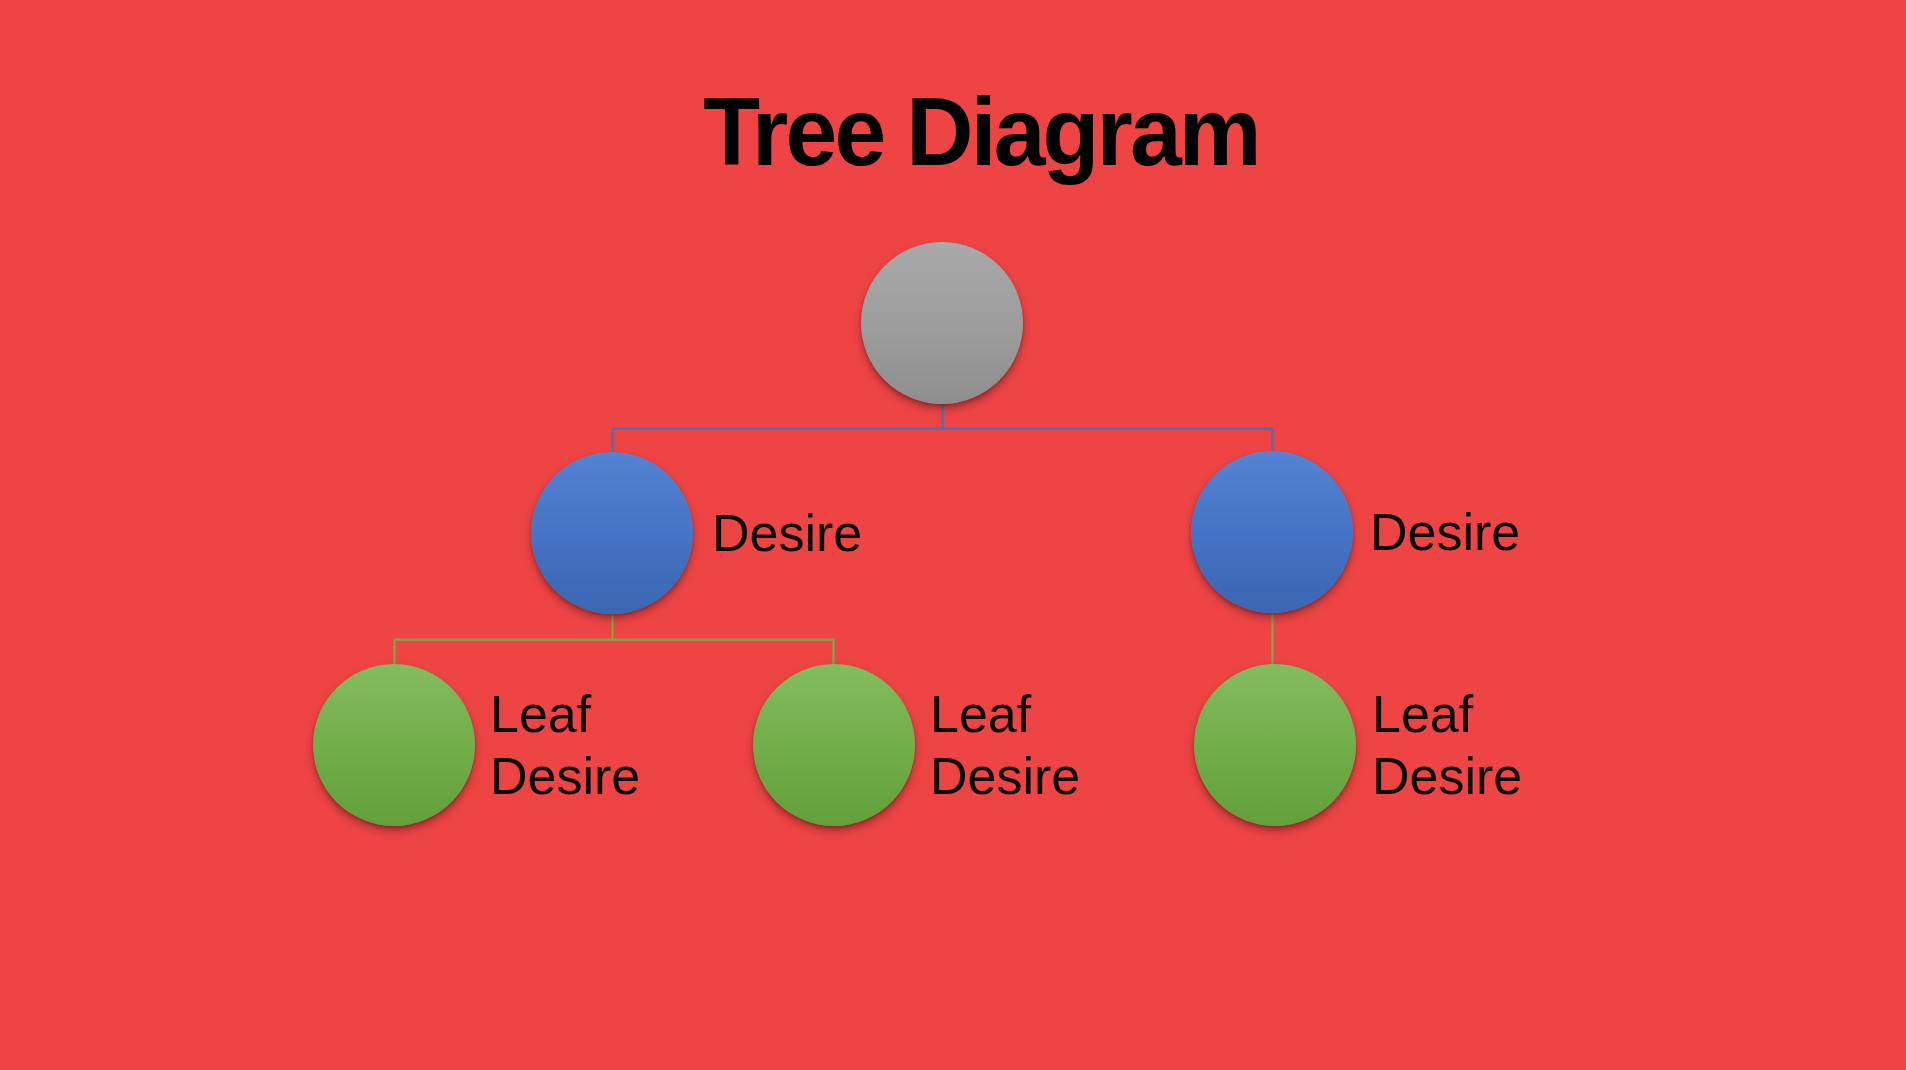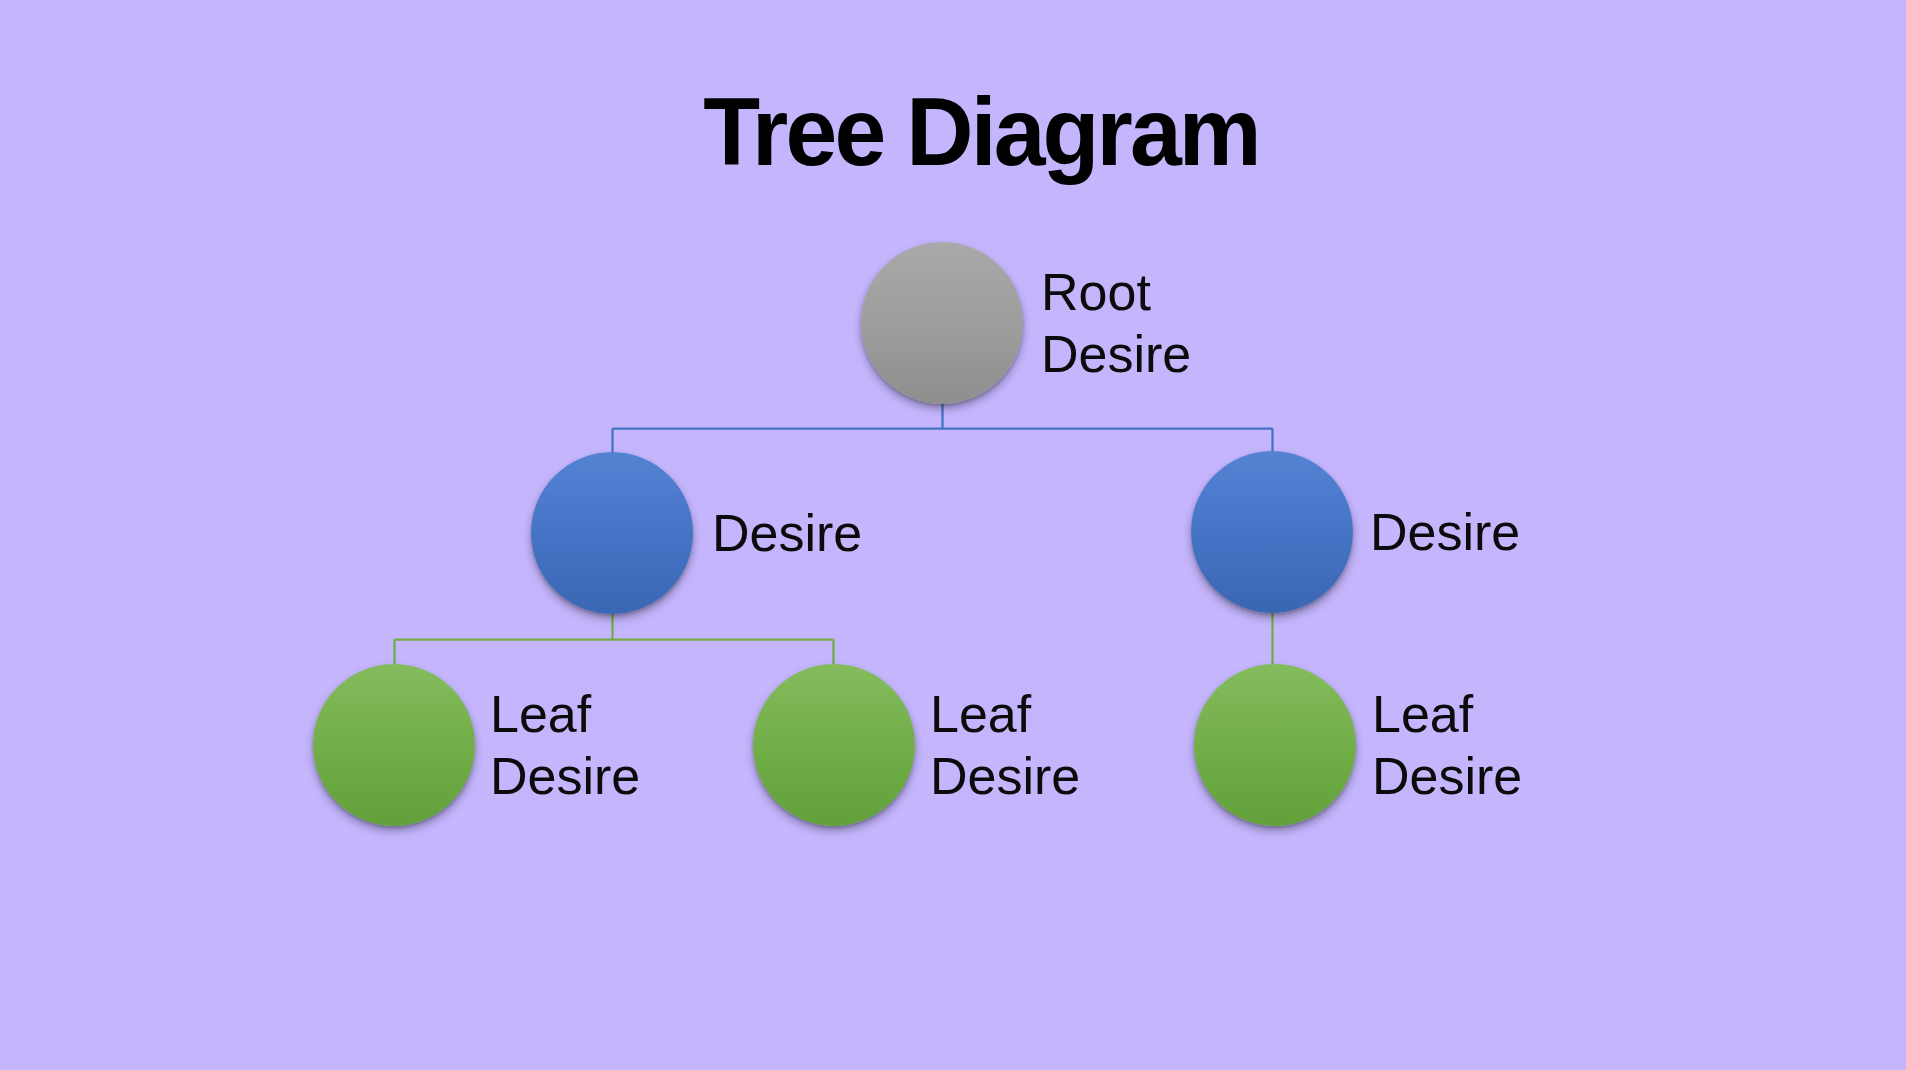--- a/index.html
+++ b/index.html
@@ -5,21 +5,21 @@
   html, body {
     margin: 0;
     padding: 0;
     background: #ffffff;
     font-family: "Liberation Sans", "DejaVu Sans", sans-serif;
   }
   .canvas {
     position: relative;
     width: 1906px;
     height: 1070px;
-    background: #c4b5fd;
+    background: #ef4444;
     overflow: hidden;
   }
   .title {
     position: absolute;
     left: 631px;
     top: 80px;
     width: 700px;
     text-align: center;
     font-size: 97px;
     line-height: 1.08;
@@ -76,21 +76,20 @@
 
   <div class="title">Tree Diagram</div>
 
   <svg class="connector-layer" width="1906" height="1070" viewBox="0 0 1906 1070" fill="none">
     <path d="M942.5 330 V428.5 M612.5 428.5 H1272.5 M612.5 428.5 V490 M1272.5 428.5 V490" stroke-width="2.25" fill="none" stroke="#4472c4"></path>
     <path d="M612.5 560 V639.5 M394.5 639.5 H833.5 M394.5 639.5 V700 M833.5 639.5 V700" stroke-width="2.25" fill="none" stroke="#70ad47"></path>
     <path d="M1272.5 560 V700" stroke-width="2.25" fill="none" stroke="#70ad47"></path>
   </svg>
 
   <div class="node-circle fill-gray pos-root-circle"></div>
-  <div class="node-label pos-root-label">Root Desire</div>
 
   <div class="node-circle fill-blue pos-branch-left"></div>
   <div class="node-label pos-branch-left-label">Desire</div>
 
   <div class="node-circle fill-blue pos-branch-right"></div>
   <div class="node-label pos-branch-right-label">Desire</div>
 
   <div class="node-circle fill-green pos-leaf-left"></div>
   <div class="node-label pos-leaf-left-label">Leaf Desire</div>
 

